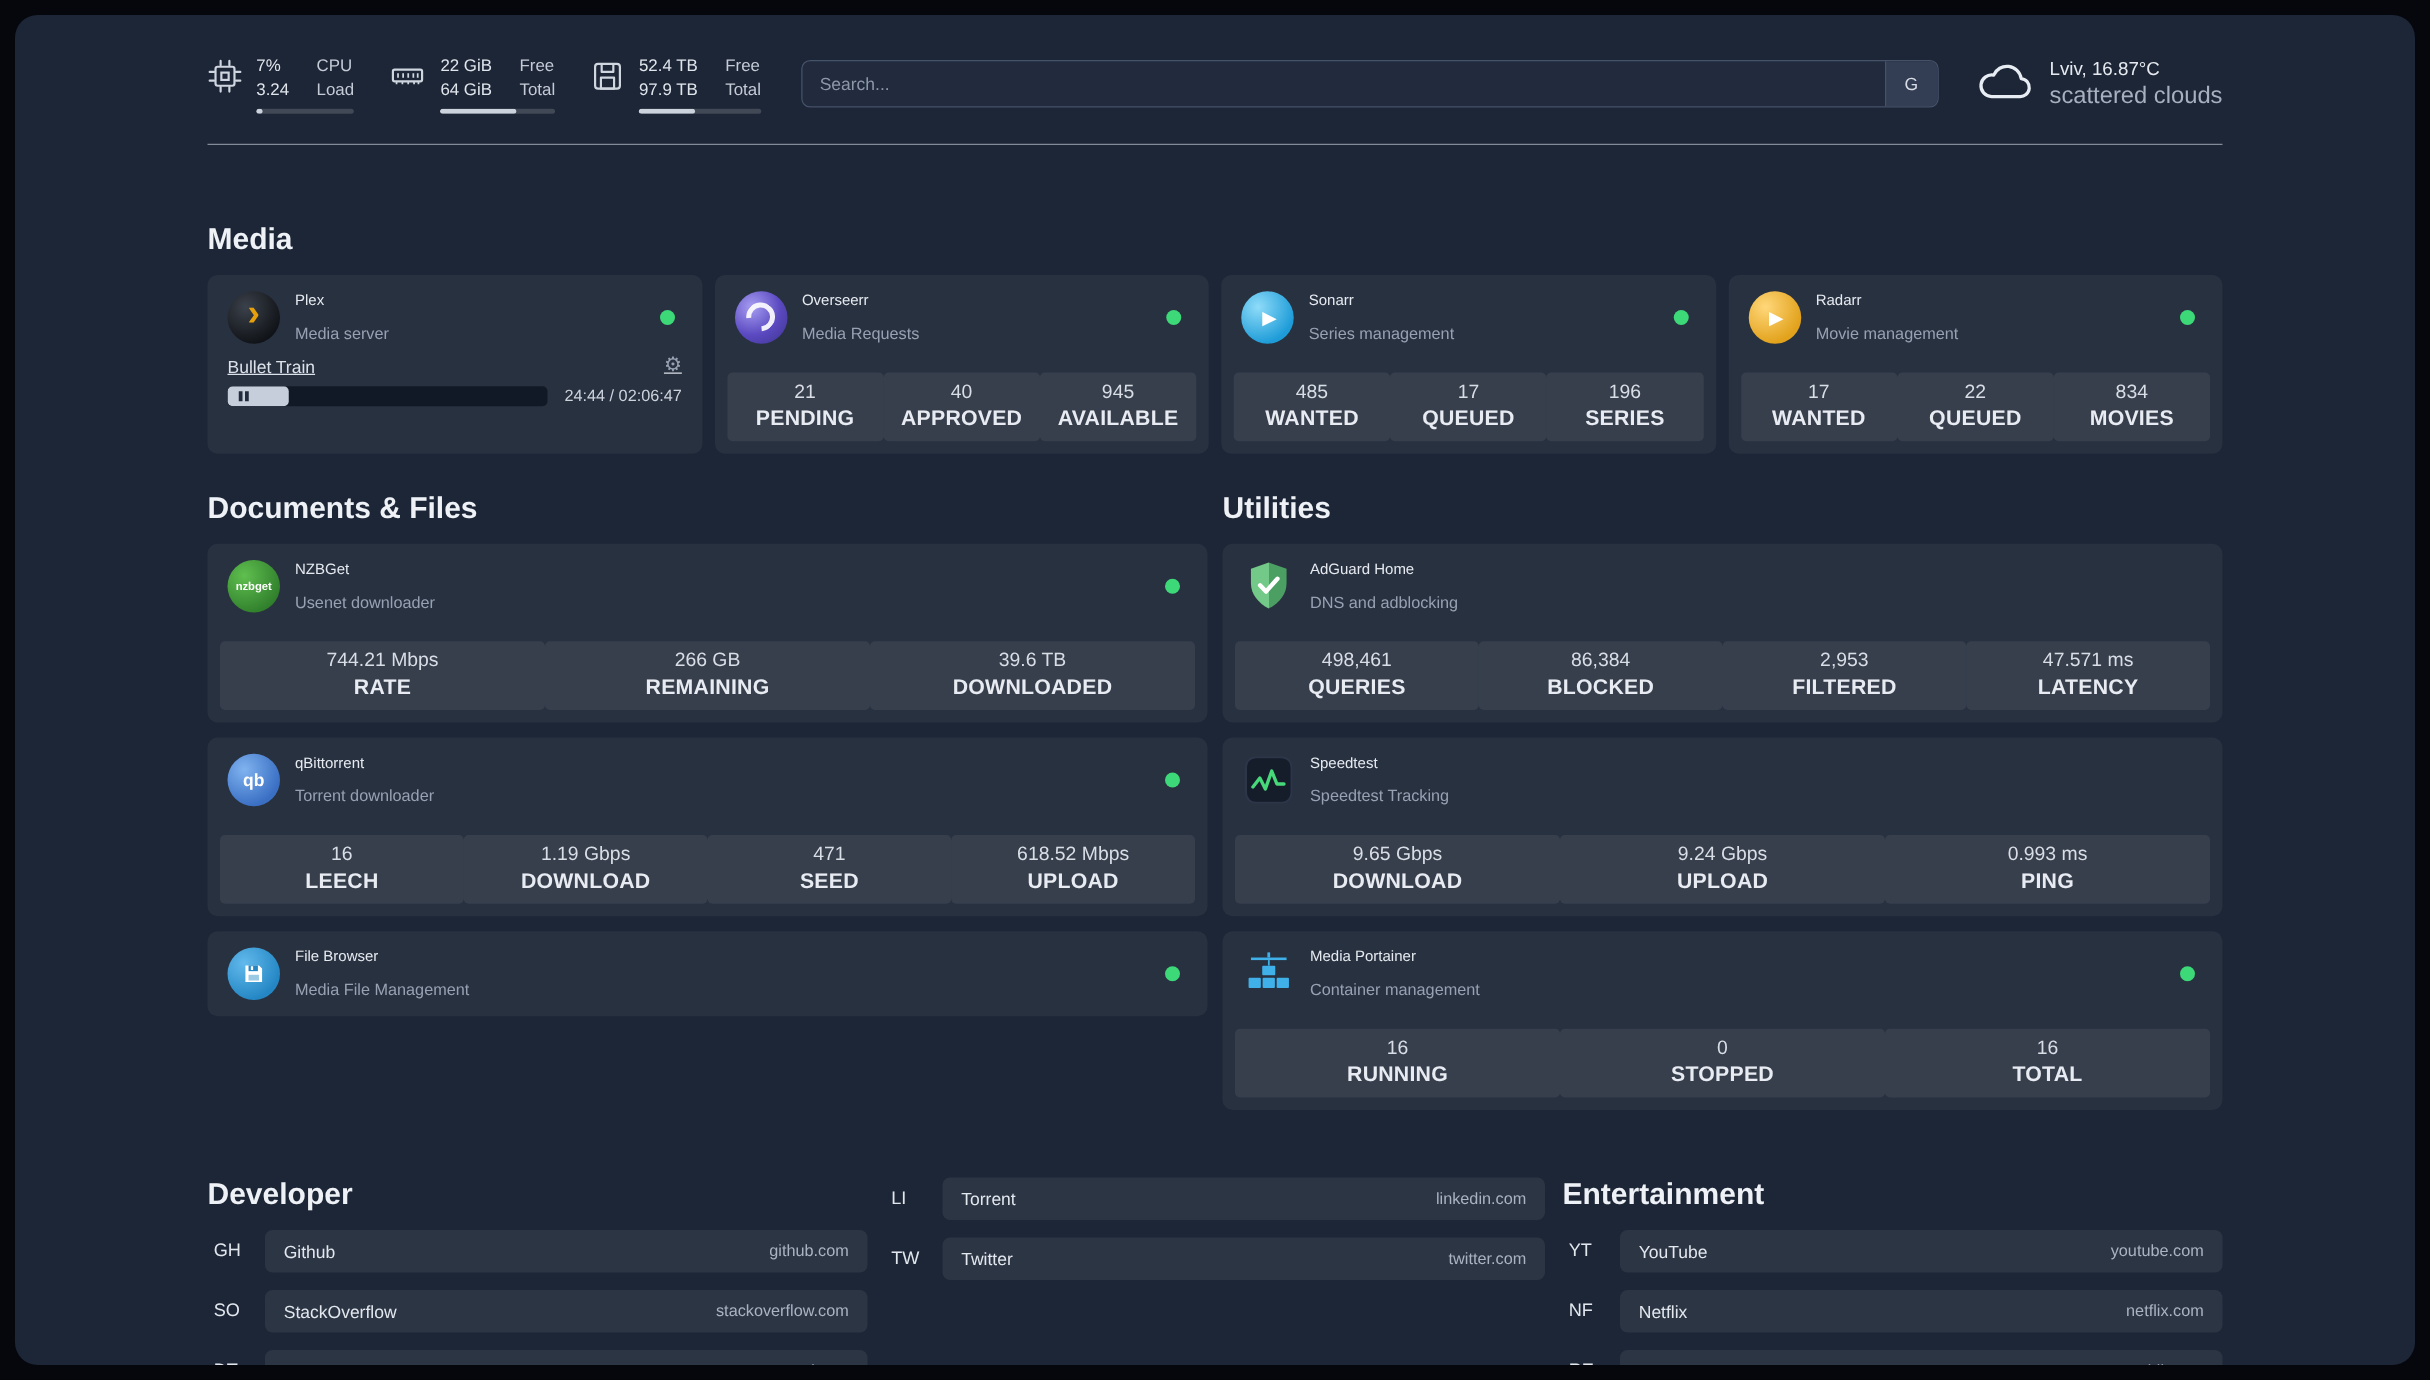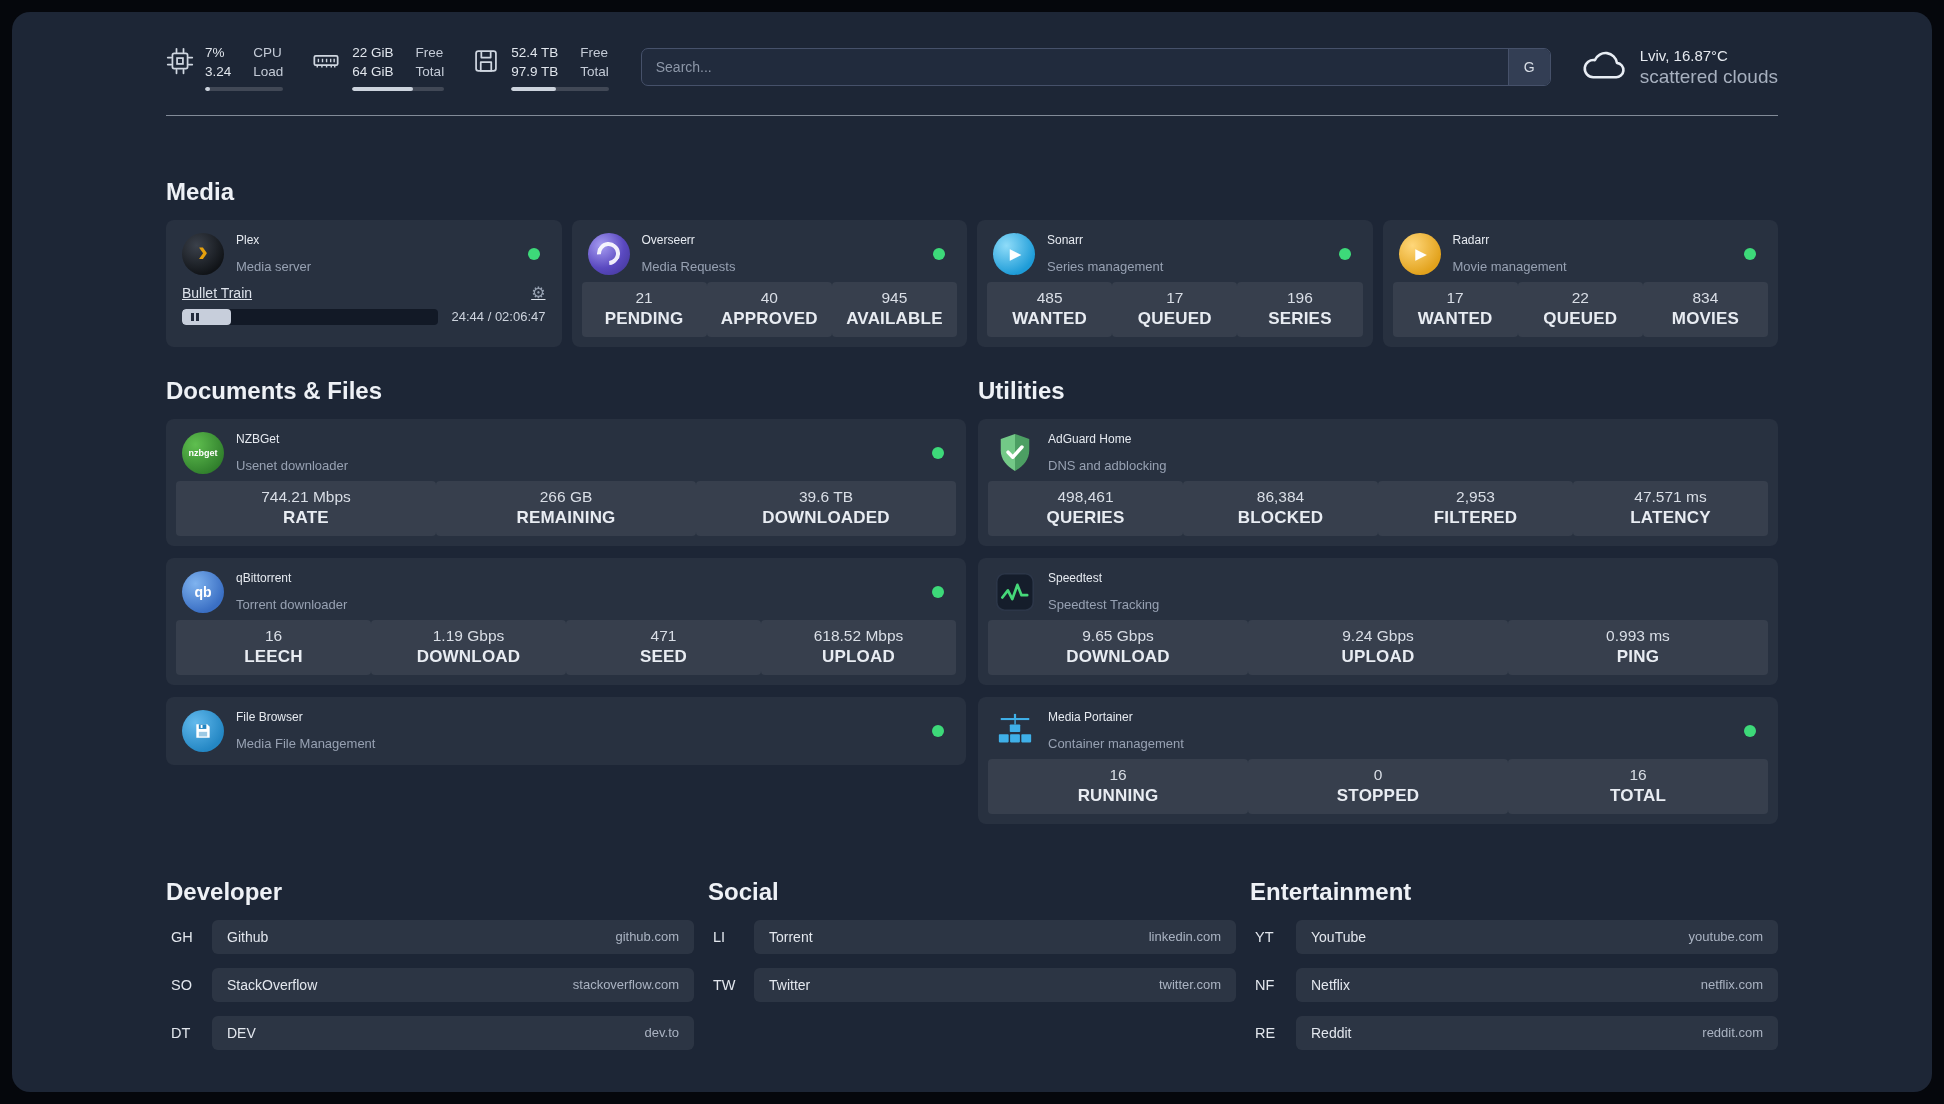--- a/index.html
+++ b/index.html
@@ -37,21 +37,21 @@
   .grid2 { display:grid; grid-template-columns:1fr 1fr; gap:12px; margin-top:30px; align-items:start; }
   .col-stack { display:flex; flex-direction:column; gap:12px; }
 
   .card { background:rgba(255,255,255,.05); border-radius:8px; padding:10px; }
   .card-head { display:flex; align-items:center; gap:12px; padding:3px 6px; cursor:pointer; }
   .svc-text { min-width:0; }
   .svc-name { font-size:12px; font-weight:500; white-space:nowrap; }
   .svc-desc { font-size:13px; color:#97a1b2; margin-top:12px; white-space:nowrap; }
   .dot { width:12px; height:12px; border-radius:50%; background:#3dd979; margin-left:auto; margin-right:6px; flex:none; }
 
-  .stats { display:flex; gap:0; margin-top:4px; }
+  .stats { display:flex; gap:0; margin-top:20px; }
   .stat { flex:1; background:rgba(255,255,255,.07); border-radius:4px; text-align:center; padding:7px 4px 8px; }
   .stat-v { font-size:15.5px; color:#d9dee6; }
   .stat-l { font-size:17px; font-weight:700; margin-top:2px; color:#e8ecf2; letter-spacing:.2px; }
 
   
   .svc-icon { width:42px; height:42px; border-radius:50%; flex:none; display:flex; align-items:center; justify-content:center; color:#fff; }
   .plex-icon { background:radial-gradient(circle at 35% 30%, #3b414b, #101317 75%); }
   .plex-icon .glyph { color:#e5a00d; font-size:30px; font-weight:700; line-height:1; margin-top:-6px; }
   .overseerr-icon { background:radial-gradient(circle at 32% 30%, #a79df2, #5a49c0 55%, #3e3390); }
   .overseerr-icon::after { content:""; width:15px; height:15px; border-radius:50%; border:4.5px solid rgba(255,255,255,.9); border-left-color:transparent; transform:rotate(-50deg); }
@@ -504,21 +504,20 @@
         <div class="bm">
           <span class="bm-abbr">DT</span>
           <div class="bm-bar">
             <span class="bm-name">DEV</span>
             <span class="bm-url">dev.to</span>
           </div>
         </div>
       </div>
 
       <div>
-        <h2 class="sec">Social</h2>
         <div class="bm">
           <span class="bm-abbr">LI</span>
           <div class="bm-bar">
             <span class="bm-name">Torrent</span>
             <span class="bm-url">linkedin.com</span>
           </div>
         </div>
         <div class="bm">
           <span class="bm-abbr">TW</span>
           <div class="bm-bar">

